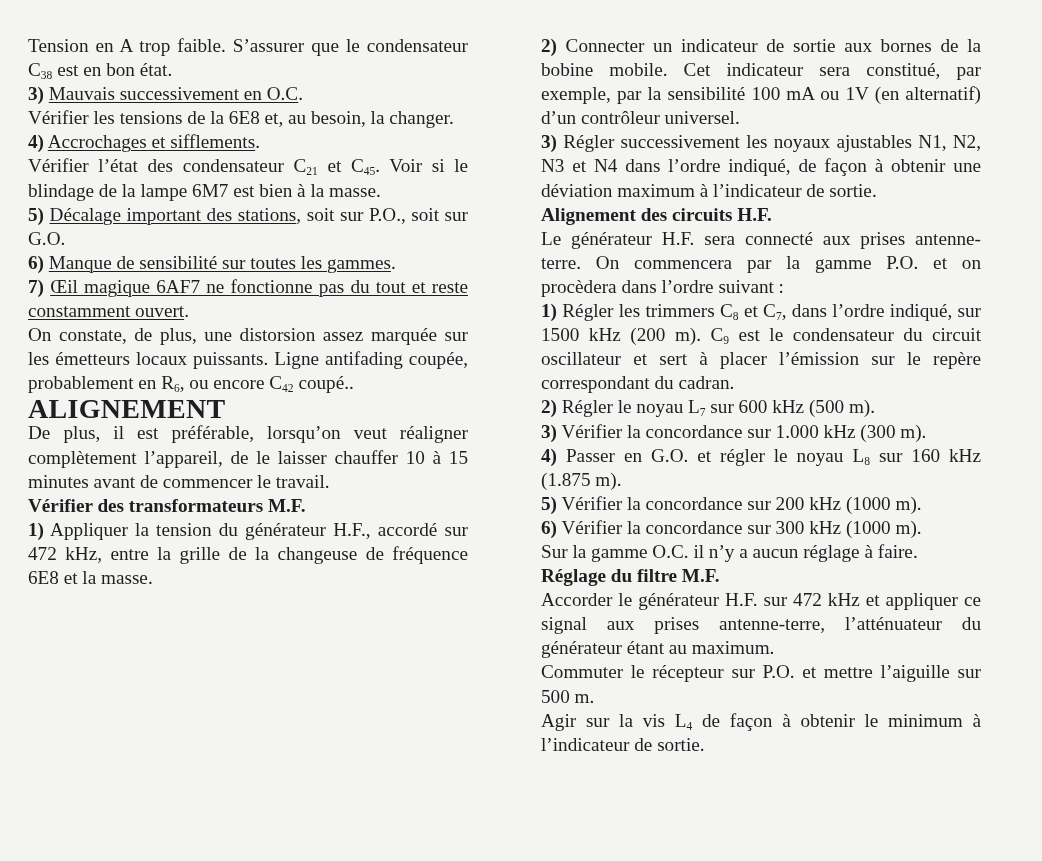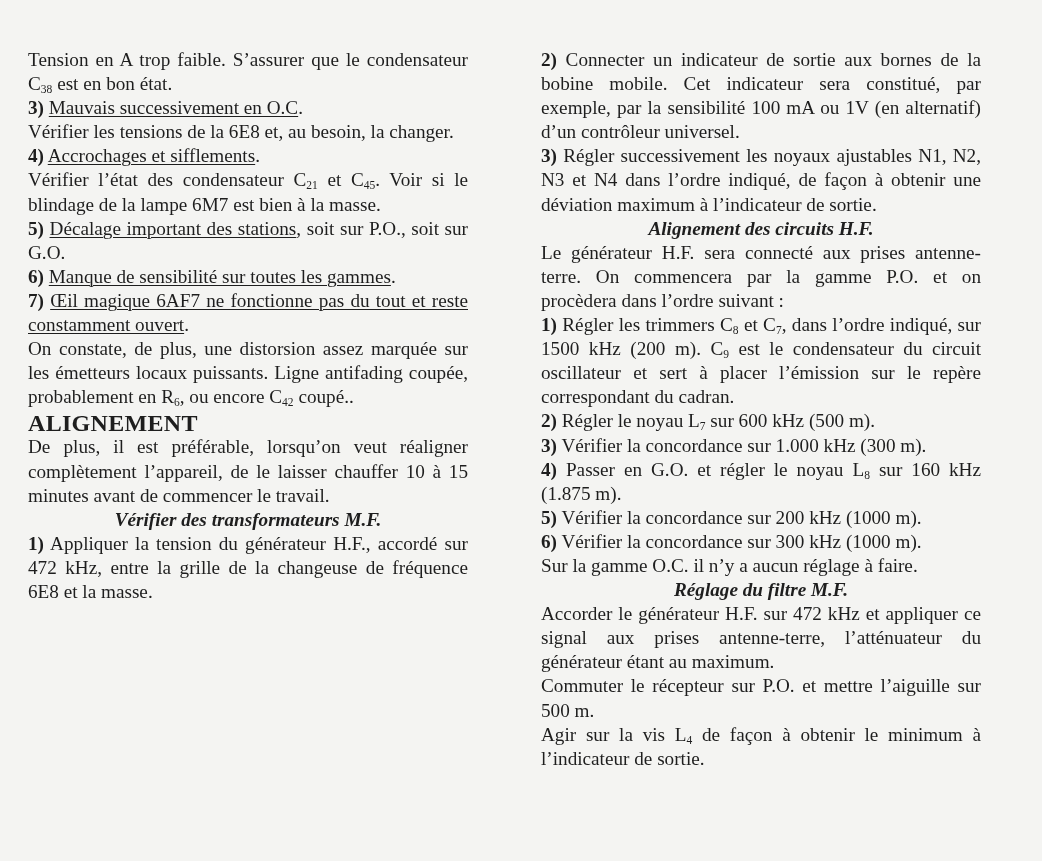--- a/index.html
+++ b/index.html
@@ -4,32 +4,32 @@
 <style>
   html, body { margin: 0; padding: 0; }
   body {
     width: 1042px; height: 861px; overflow: hidden;
     background: #f4f4f2;
     font-family: "Liberation Serif", serif;
     color: #1e1e1e;
     position: relative;
   }
   .col {
-    position: absolute; top: 48px;
+    position: absolute; top: 34px;
     width: 440px;
     font-size: 19.2px;
     line-height: 24.1px;
   }
   .col.left { left: 28px; }
   .col.right { left: 541px; }
   .p { text-align: justify; text-align-last: left; margin: 0; }
   .num { font-weight: bold; }
   .u { text-decoration: underline; text-underline-offset: 2px; text-decoration-thickness: 1px; }
-  .h2 { font-weight: bold; font-size: 24px; line-height: 26px; margin: 1px 0 -1px 0; letter-spacing: 0.3px; }
-  .h3 { font-weight: bold; font-style: italic; text-align: center; margin: 0; }
+  .h2 { font-weight: bold; font-size: 28px; line-height: 26px; margin: 1px 0 -1px 0; letter-spacing: 0.3px; }
+  .h3 { font-weight: bold; text-align: left; margin: 0; }
   sub { font-size: 0.6em; vertical-align: -0.25em; line-height: 0; }
 </style>
 </head>
 <body>
 
 <div class="col left">
   <p class="p"><span>Tension en A trop faible. S’assurer que le condensateur </span><span>C</span><sub>38</sub><span> est en bon état.</span></p>
 
   <p class="p"><span class="num">3)</span> <span class="u">Mauvais successivement en O.C</span>.</p>
   <p class="p">Vérifier les tensions de la 6E8 et, au besoin, la changer.</p>

